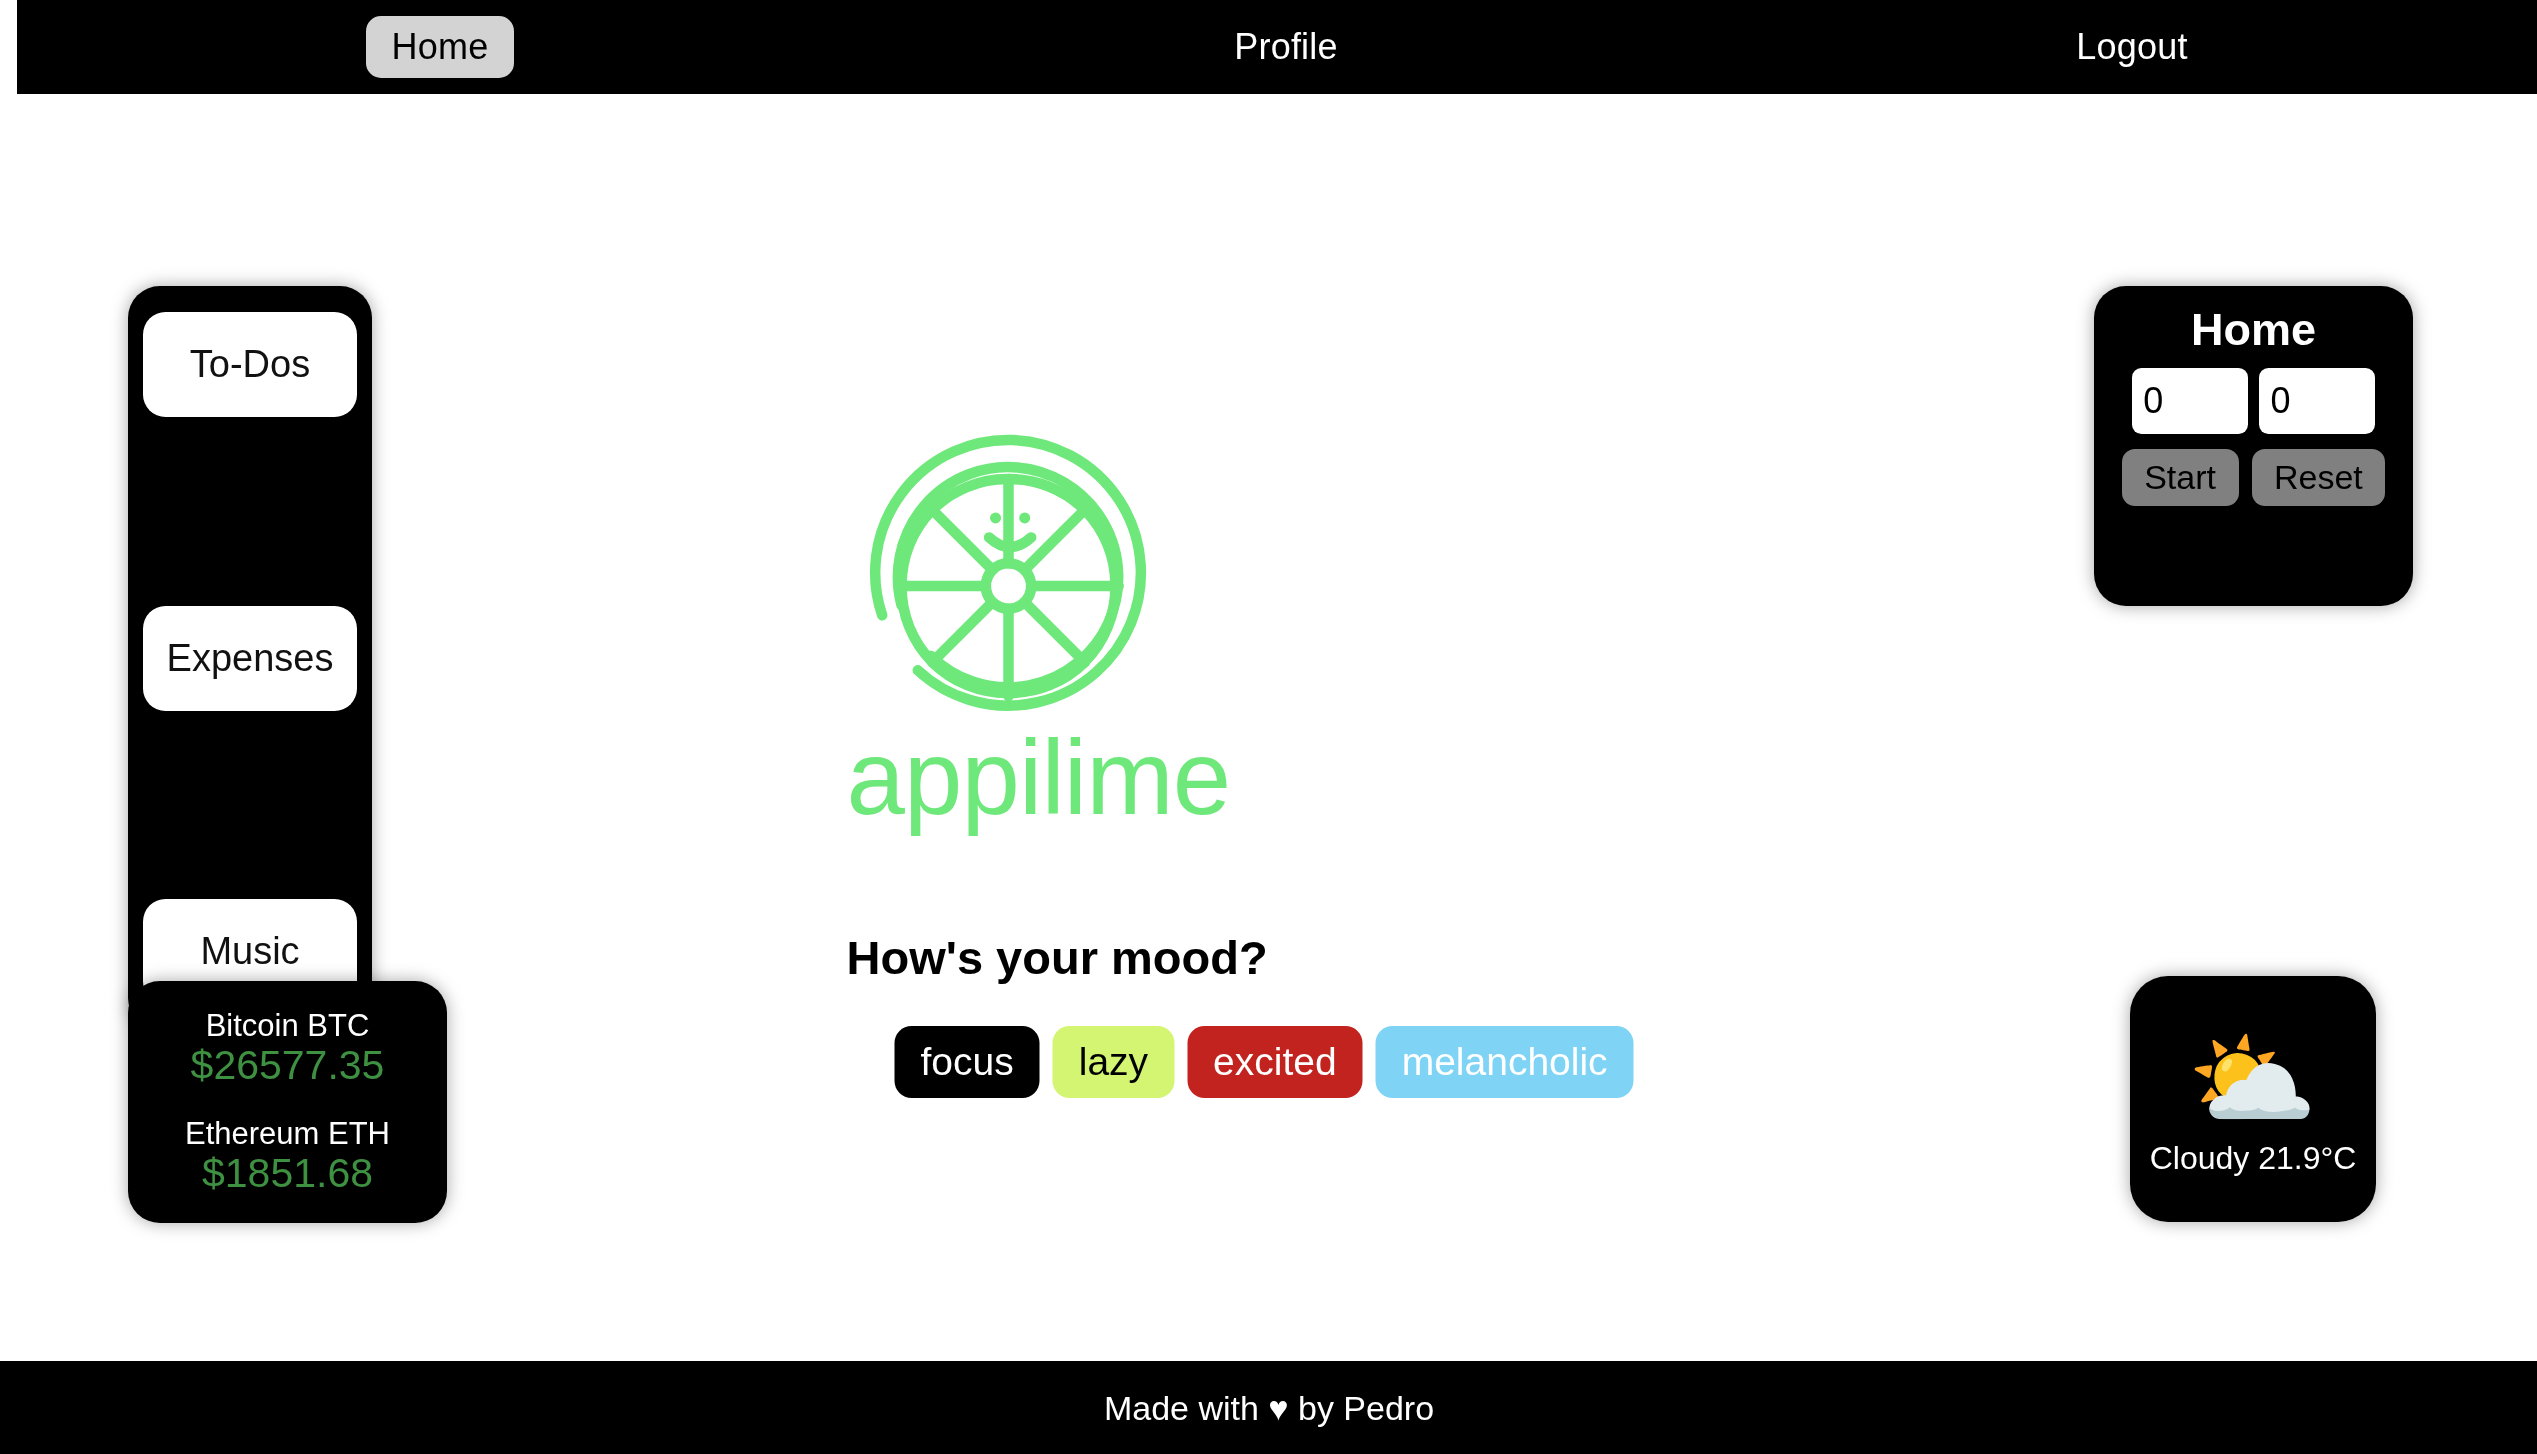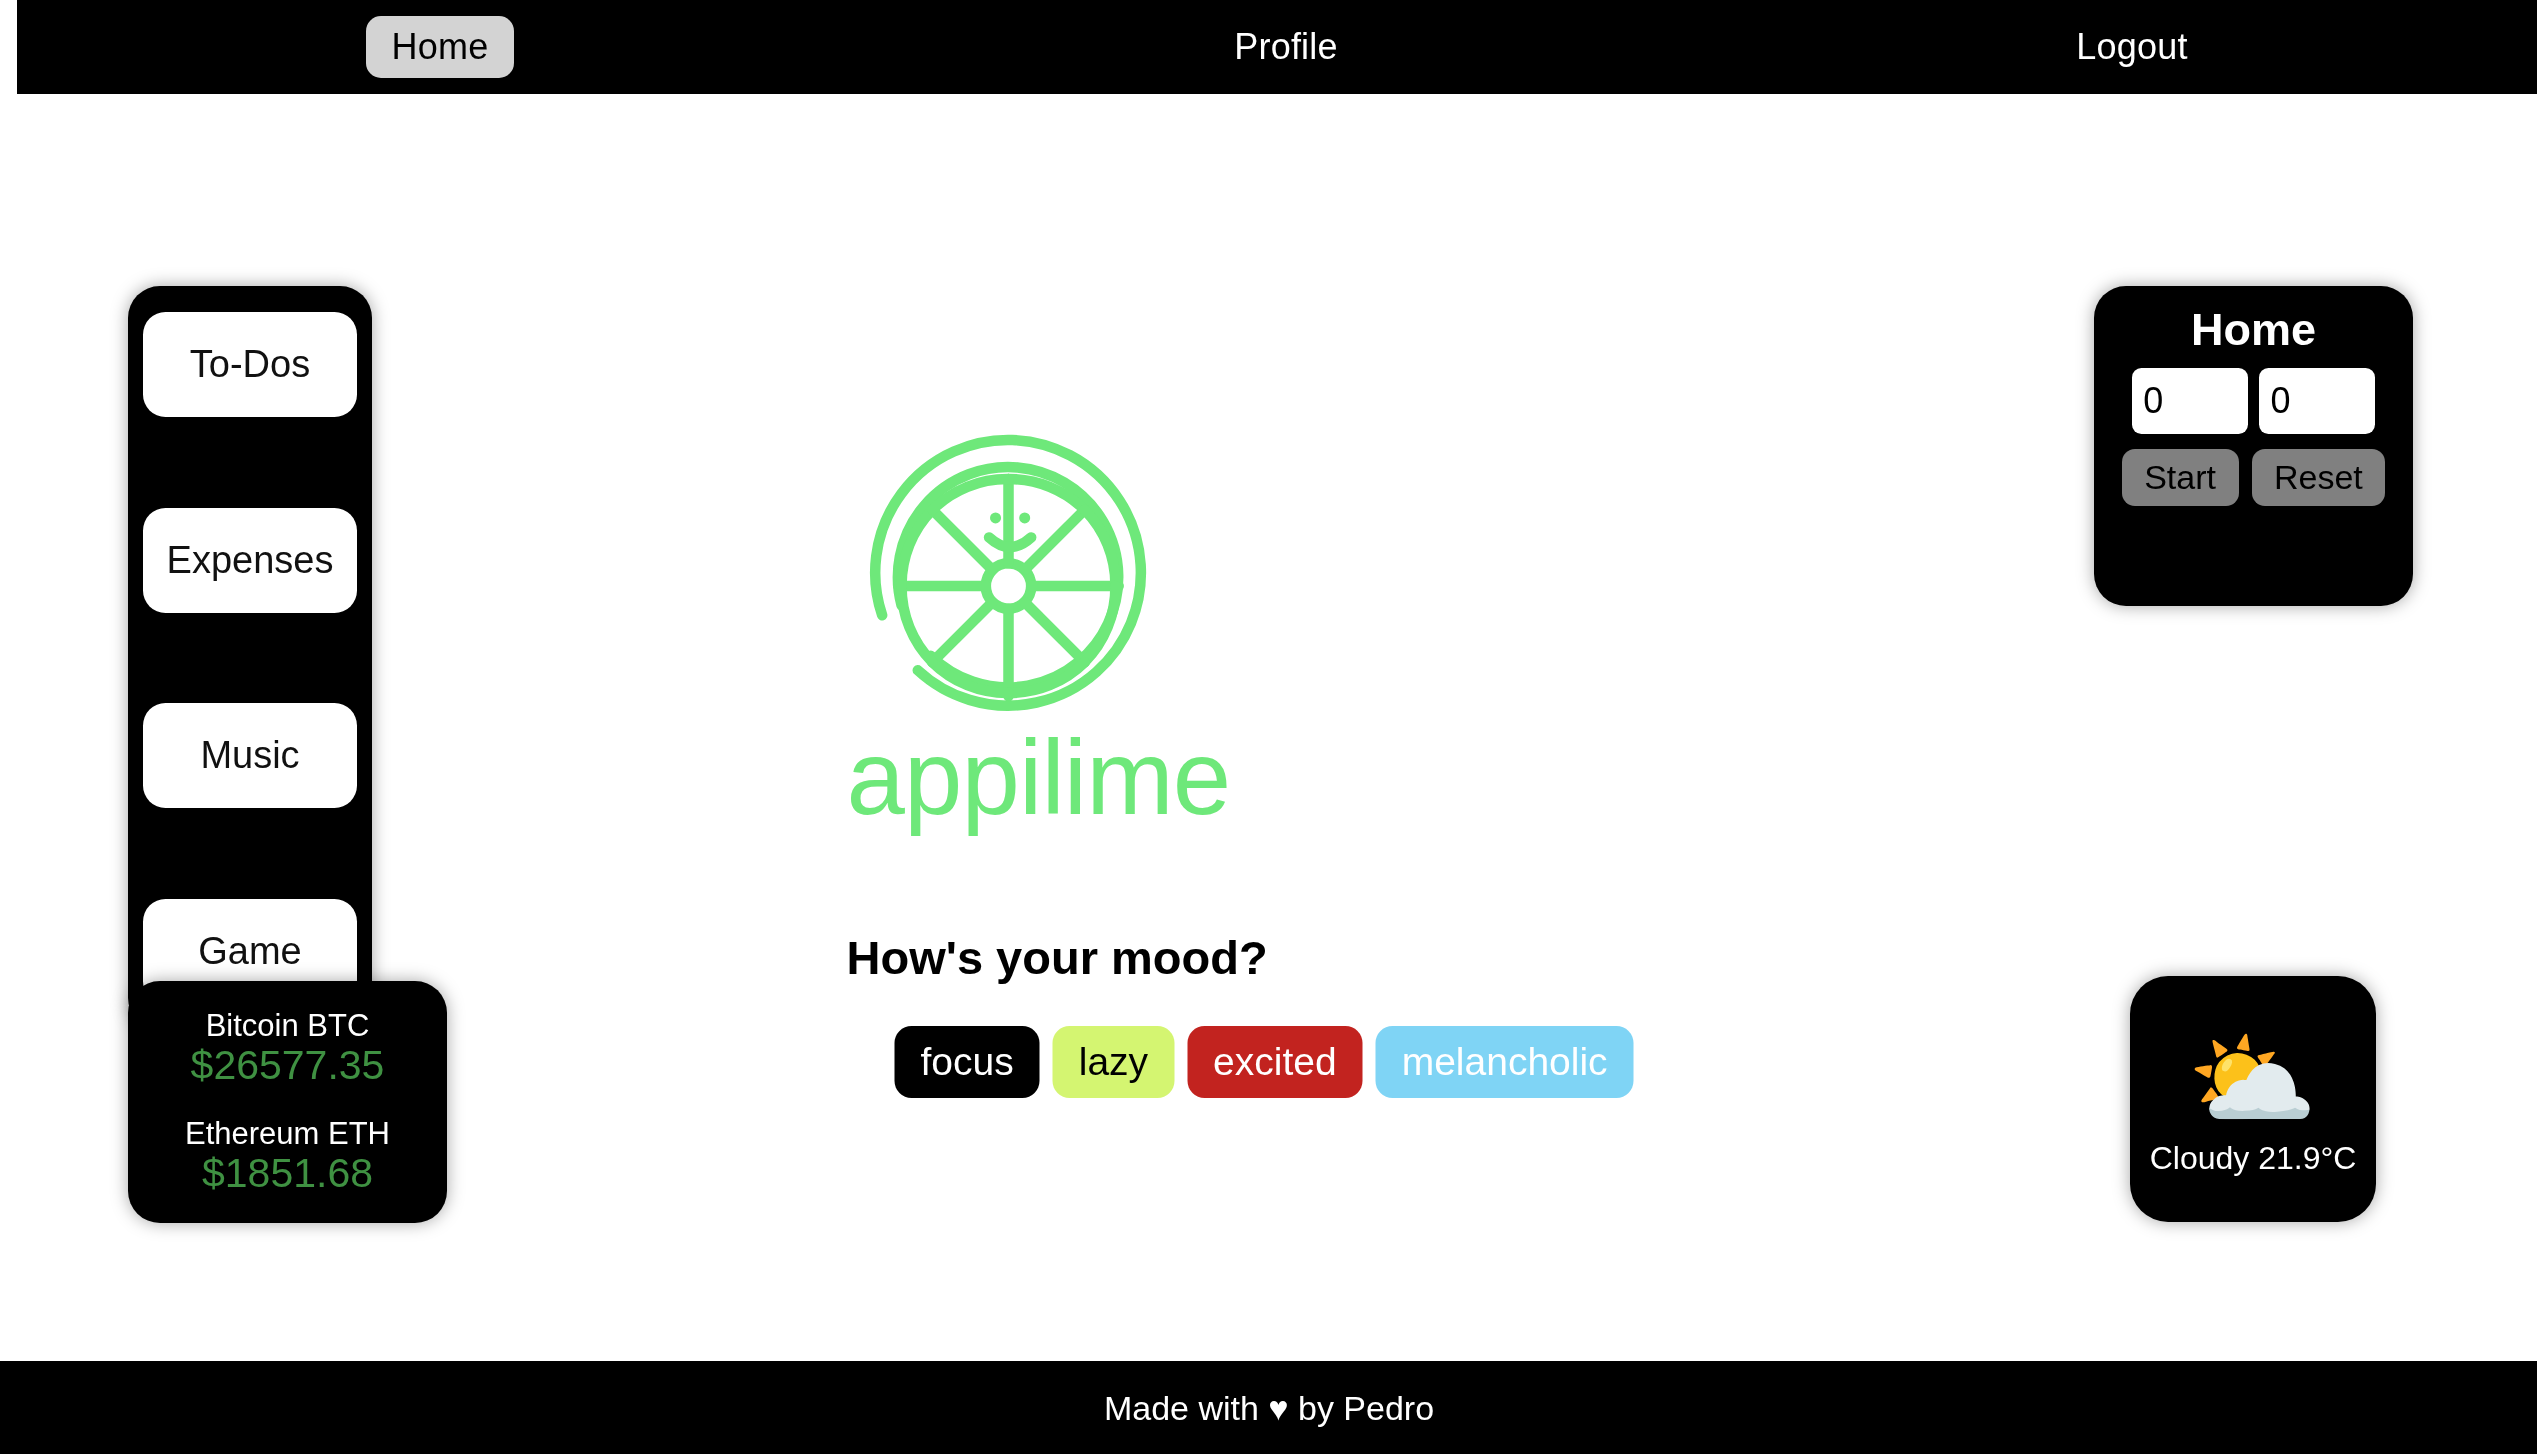--- a/index.html
+++ b/index.html
@@ -253,21 +253,20 @@
   </div>
   <div class="nav-slot">
     <a class="nav-link">Logout</a>
   </div>
 </nav>
 
 <div class="card sidebar">
   <button class="menu-btn">To-Dos</button>
   <button class="menu-btn">Expenses</button>
   <button class="menu-btn">Music</button>
-  <button class="menu-btn">Game</button>
 </div>
 
 <div class="card crypto">
   <div class="crypto-pair">
     <div class="crypto-name">Bitcoin BTC</div>
     <div class="crypto-price" style="color: rgb(63, 145, 66);">$26577.35</div>
   </div>
   <div class="crypto-pair">
     <div class="crypto-name">Ethereum ETH</div>
     <div class="crypto-price" style="color: rgb(63, 145, 66);">$1851.68</div>

